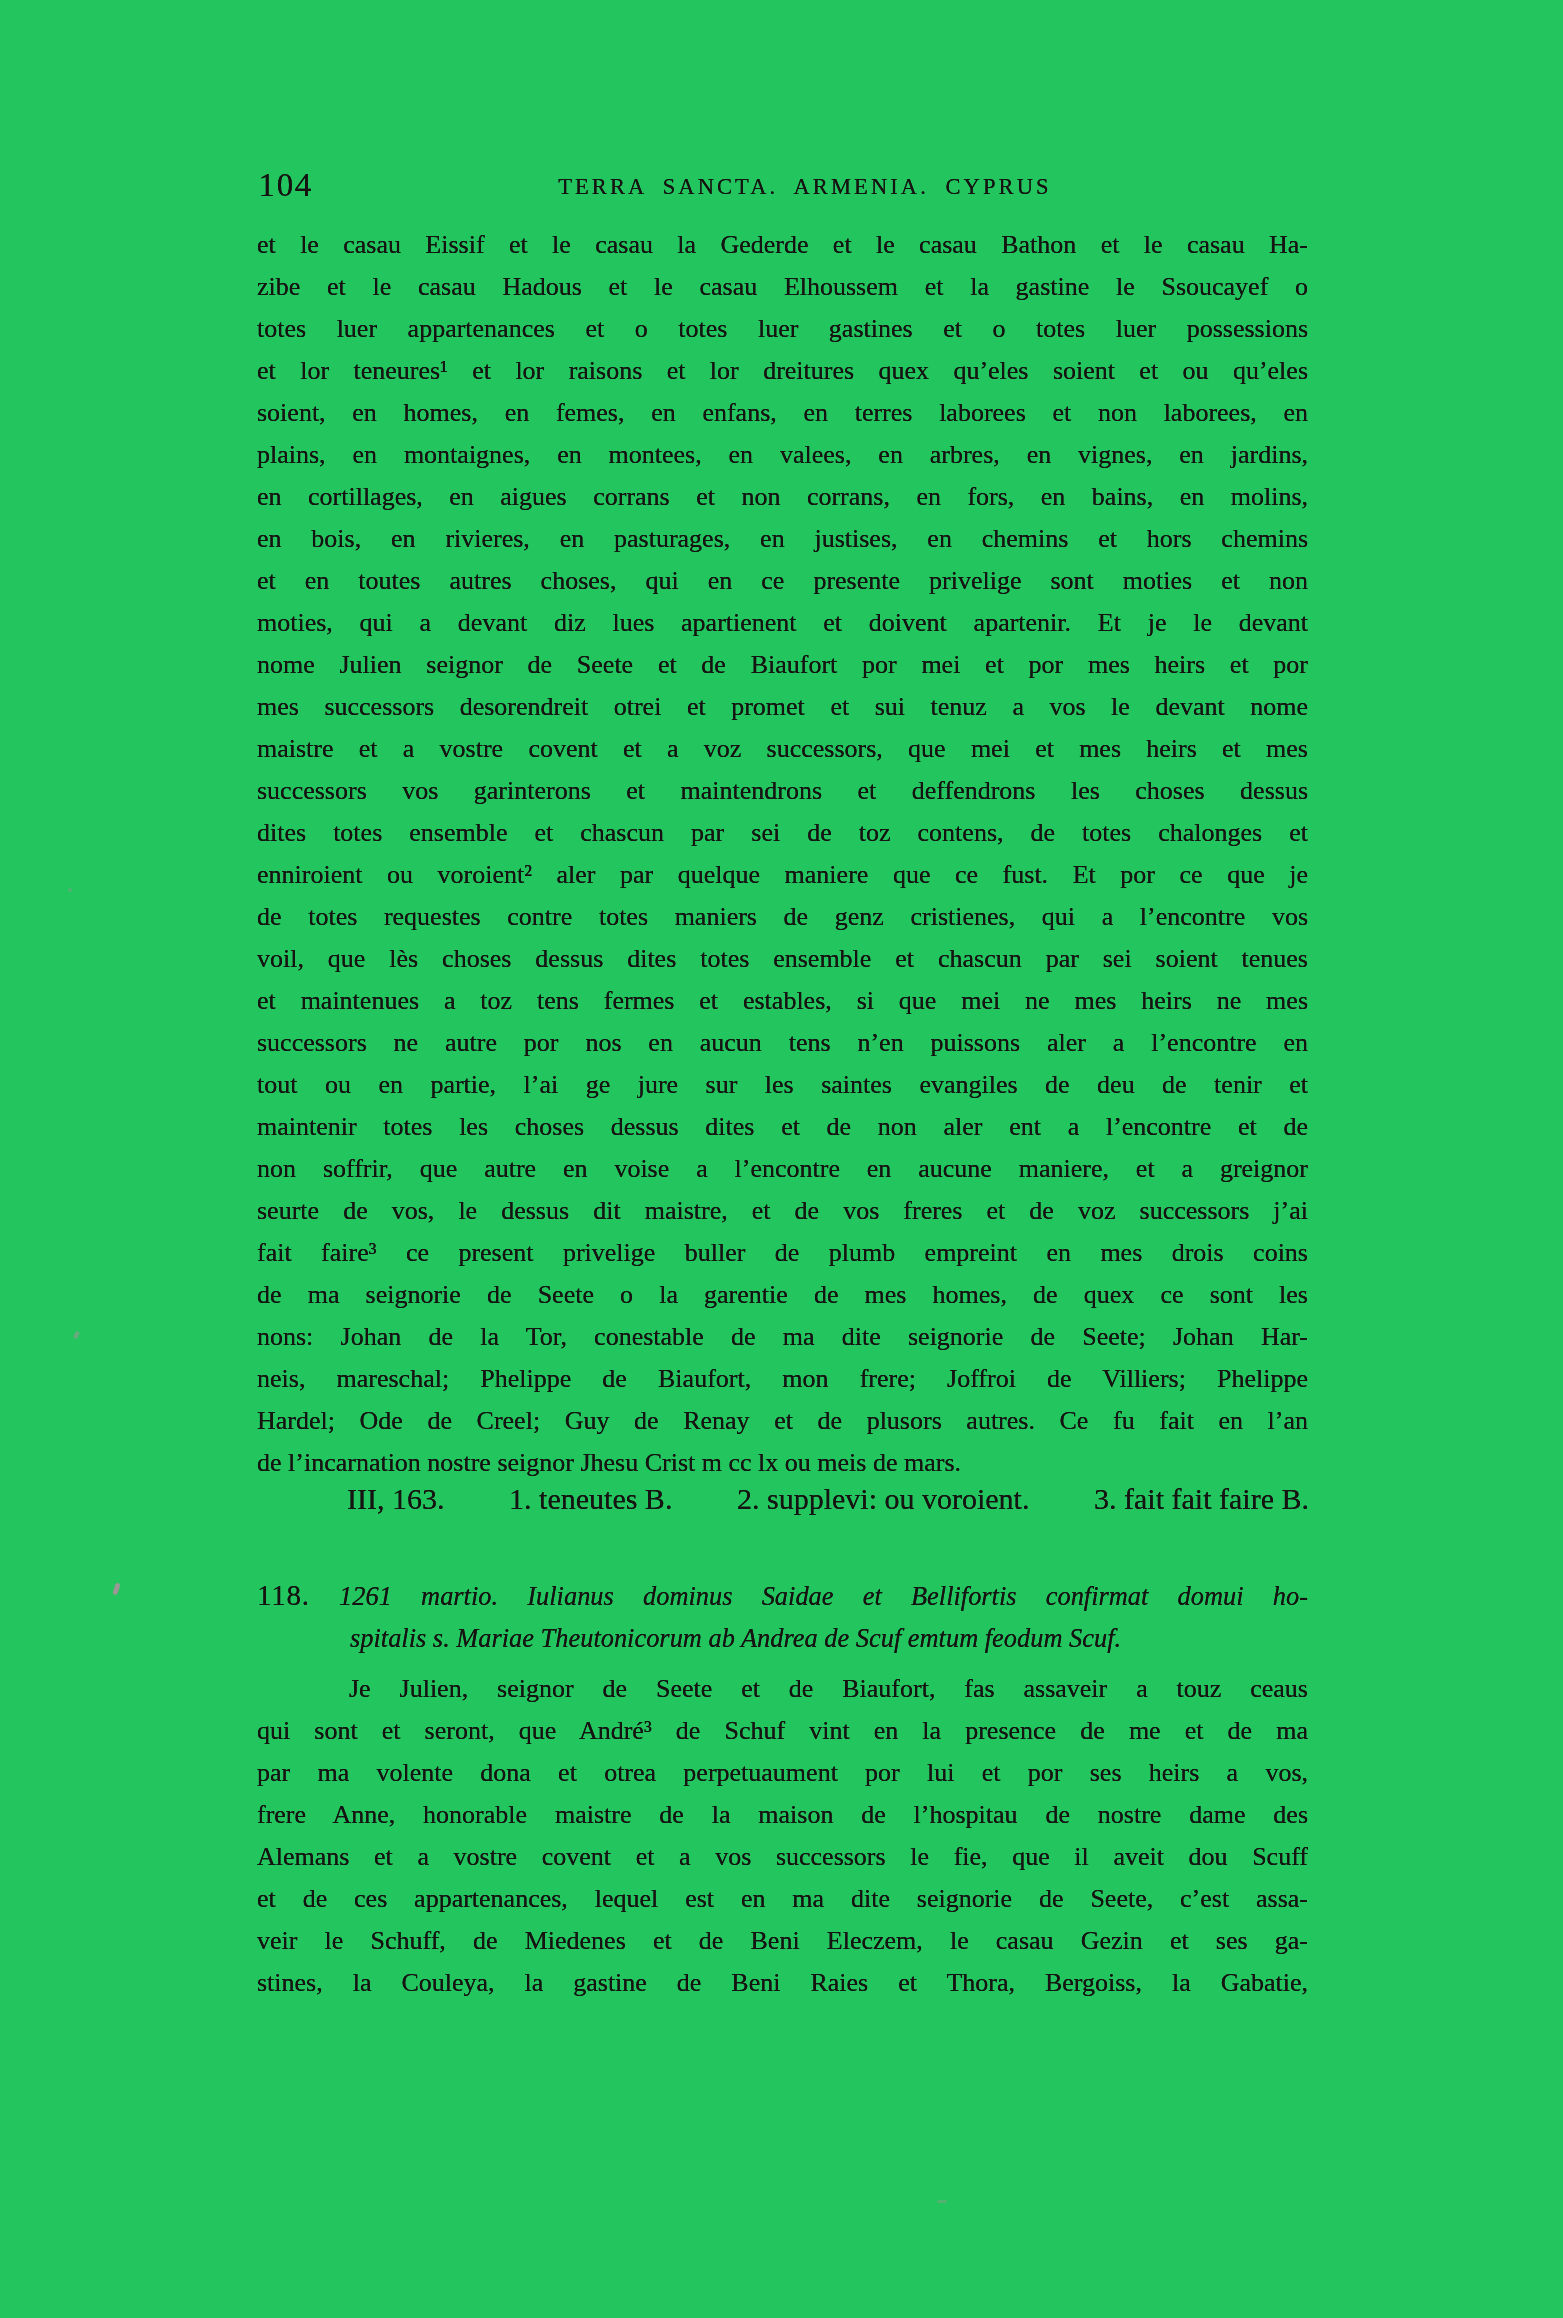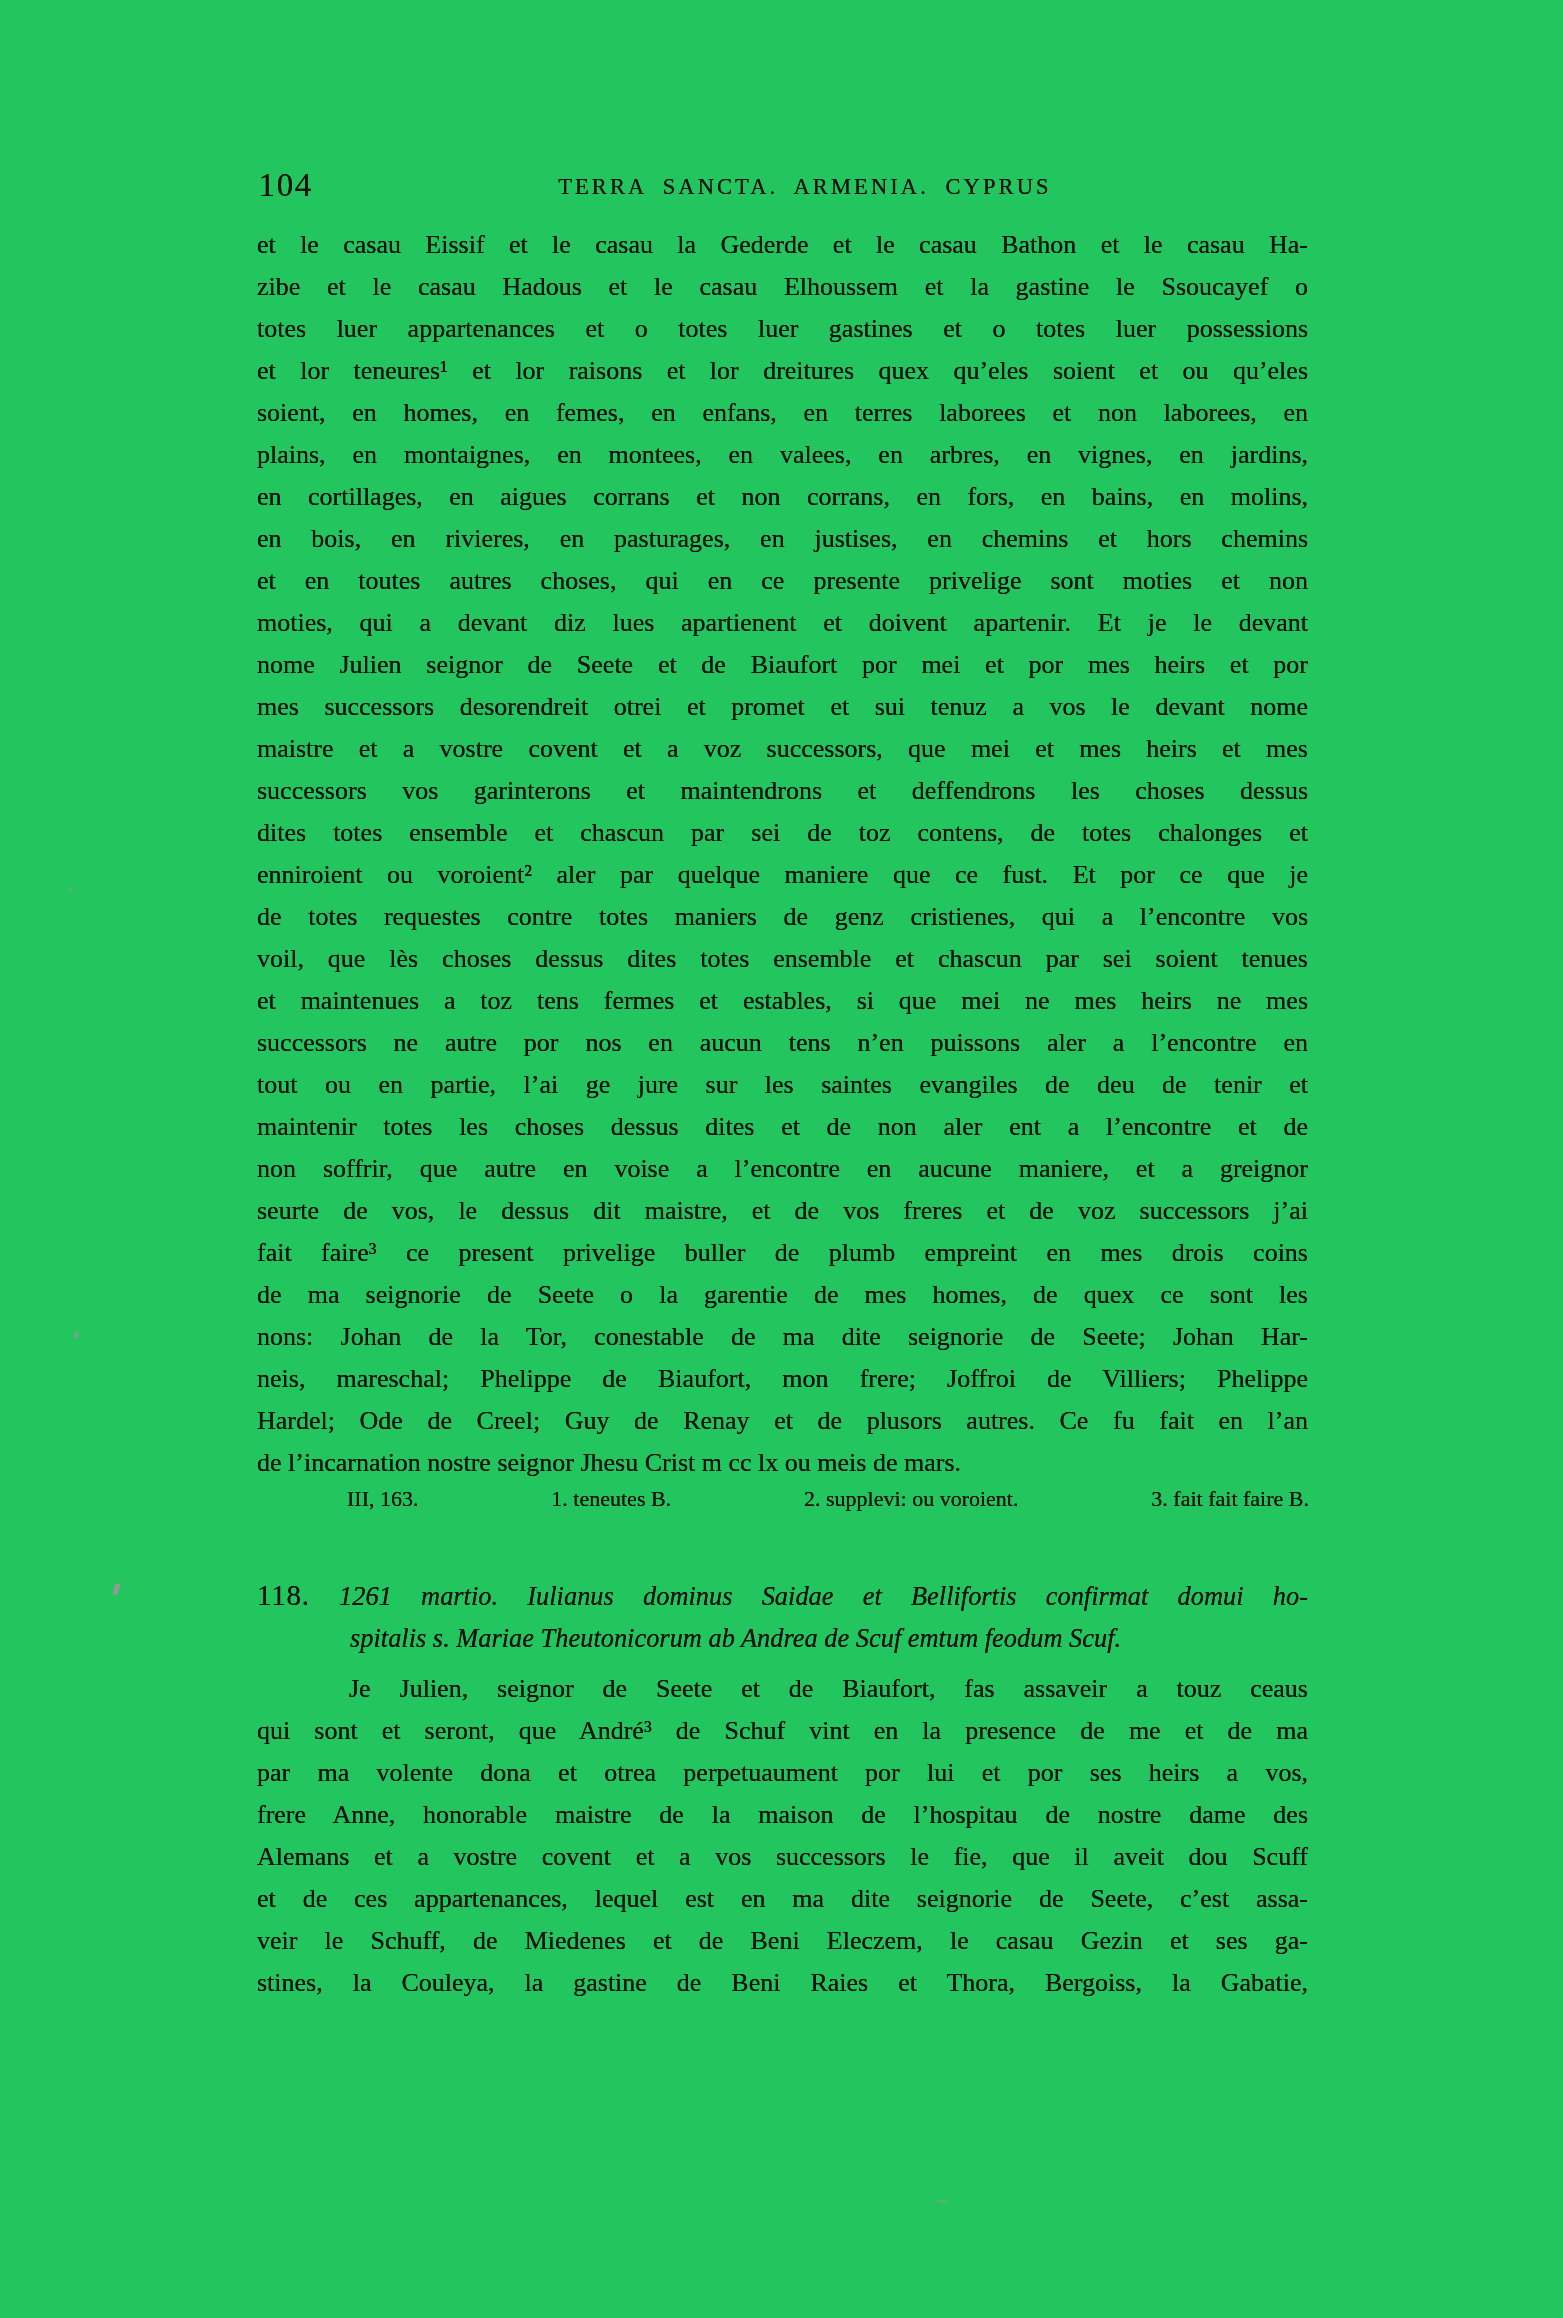--- a/index.html
+++ b/index.html
@@ -42,21 +42,21 @@
     text-align:justify;
     text-align-last:justify;
     white-space:nowrap; 
   }
   .para1 .line:last-child{text-align-last:left;}
   .para2 .line:first-child{text-indent:92px;}
 
   .footnotes{
     position:absolute;left:347px;top:1485px;width:962px;
     display:flex;justify-content:space-between;
-    font-size:22px;line-height:28px;text-align:center;
+    font-size:30px;line-height:28px;text-align:center;
   }
 
   .section-heading{
     position:absolute;left:257px;top:1574px;width:1051px;
     font-size:26.4px;
   }
   .heading-l1{
     height:43px;line-height:43px;
     text-align:justify;text-align-last:justify;white-space:nowrap;
   }

